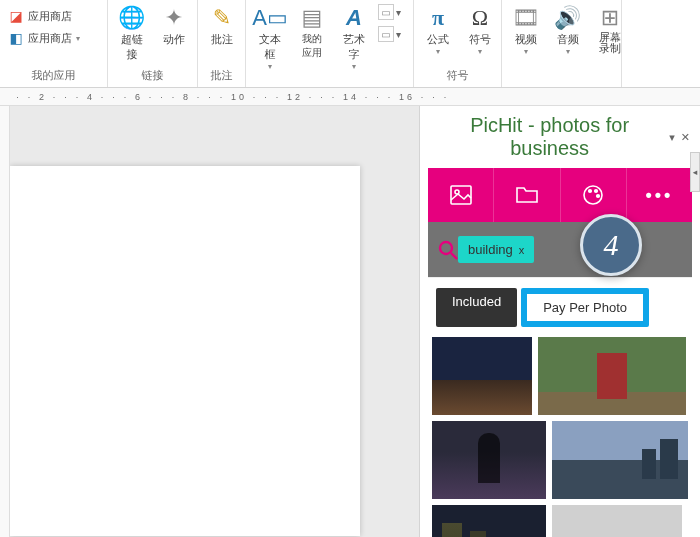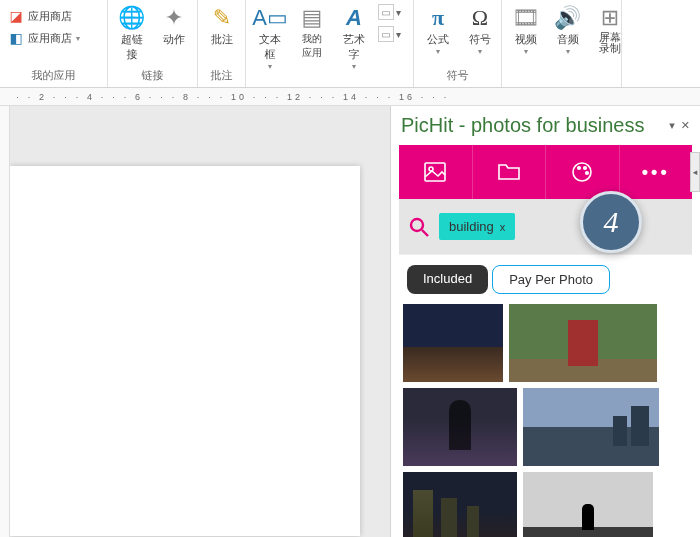--- a/index.html
+++ b/index.html
@@ -24,41 +24,41 @@
 .ruler { height: 18px; background: #f9f9f9; border-bottom: 1px solid #ddd; display: flex; align-items: center; font-size: 9px; color: #666; overflow: hidden; padding-left: 16px; letter-spacing: 0; }
 .ruler span { display: inline-block; }
 
 
 .main { display: flex; height: calc(537px - 88px - 18px); }
 .doc-area { flex: 1; background: #eaeaea; padding: 60px 0 0 10px; position: relative; }
 .page { width: 350px; height: 370px; background: #fff; box-shadow: 0 0 6px rgba(0,0,0,0.2); }
 .vert-ruler { position: absolute; left: 0; top: 0; width: 10px; height: 100%; background: #f9f9f9; border-right: 1px solid #ddd; }
 
 
-.side-panel { width: 310px; border-left: 1px solid #d4d4d4; display: flex; flex-direction: column; background: #fff; }
+.side-panel { width: 281px; border-left: 1px solid #d4d4d4; display: flex; flex-direction: column; background: #fff; text-align: center; }
 .side-title { display: flex; align-items: center; justify-content: space-between; padding: 8px 10px; }
 .side-title-text { font-size: 20px; color: #3a7a3a; font-weight: 300; }
 .side-title-ctrl { font-size: 11px; color: #666; cursor: pointer; display: flex; gap: 6px; }
 .panel-body { flex: 1; padding: 0 8px; overflow: hidden; position: relative; }
 
 .pink-tabs { display: flex; background: #e6007e; height: 54px; }
 .pink-tab { flex: 1; display: flex; align-items: center; justify-content: center; color: #fff; font-size: 18px; border-right: 1px solid rgba(255,255,255,0.2); cursor: pointer; }
 .pink-tab:last-child { border-right: none; }
 
-.search-row { background: #e5e5e5; padding: 14px 10px; display: flex; align-items: center; gap: 10px; position: relative; border-bottom: 1px solid #eee; }
+.search-row { background: #737373; padding: 14px 10px; display: flex; align-items: center; gap: 0; position: relative; border-bottom: 1px solid #eee; }
 .search-icon { color: #e6007e; font-size: 18px; }
 .search-tag { background: #1dd6c9; color: #333; padding: 6px 10px; border-radius: 2px; font-size: 13px; display: flex; align-items: center; gap: 6px; }
 .search-tag .x { cursor: pointer; font-size: 11px; }
 
 .badge-circle { position: absolute; right: 50px; top: -8px; width: 62px; height: 62px; border-radius: 50%; background: #4a6a8a; color: #fff; display: flex; align-items: center; justify-content: center; font-size: 30px; font-style: italic; font-family: serif; box-shadow: 0 2px 8px rgba(0,0,0,0.3); border: 3px solid #dbe4ec; z-index: 5; }
 
 .filter-tabs { display: flex; gap: 4px; padding: 10px 8px; }
-.filter-tab { padding: 6px 16px; font-size: 13px; cursor: pointer; border-radius: 8px; }
+.filter-tab { padding: 6px 16px; font-size: 13px; cursor: pointer; border-radius: 2px; }
 .filter-tab.active { background: #333; color: #fff; }
-.filter-tab.inactive { background: #fff; color: #333; border: 1px solid #0ea5e9; }
+.filter-tab.inactive { background: #fff; color: #333; border: 6px solid #0ea5e9; }
 
 .thumbs { padding: 0 4px; display: flex; flex-wrap: wrap; gap: 6px; }
 .thumb { height: 78px; background: #445; position: relative; cursor: pointer; overflow: hidden; }
 .thumb.w1 { width: 100px; }
 .thumb.w2 { width: 148px; }
 .thumb.w3 { width: 114px; }
 .thumb.w4 { width: 136px; }
 .thumb.w5 { width: 114px; }
 .thumb.w6 { width: 130px; }
 

